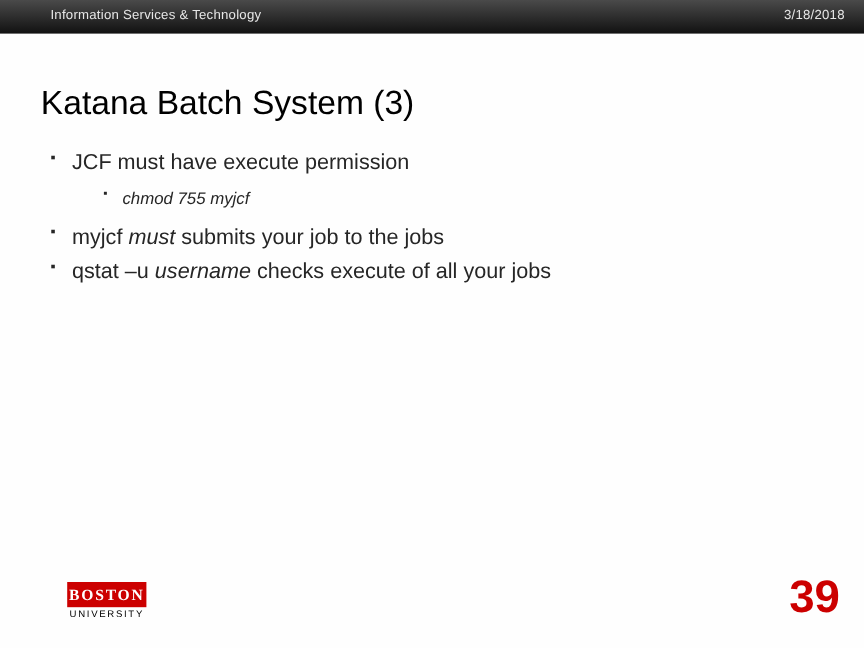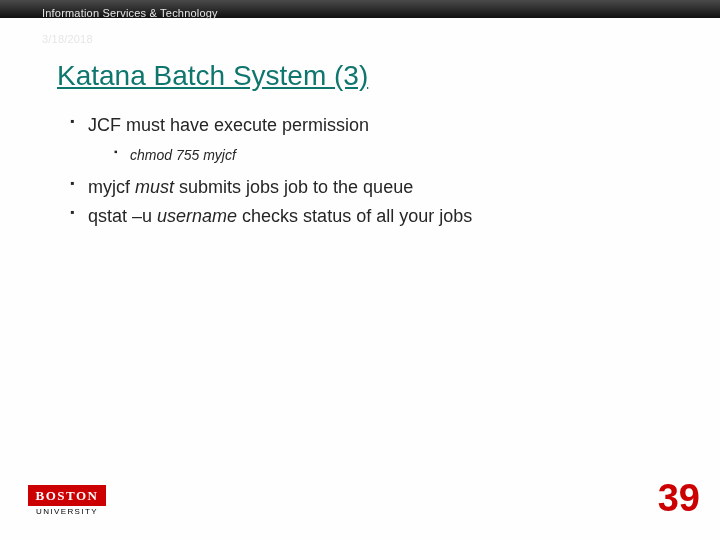--- a/index.html
+++ b/index.html
@@ -1,40 +1,38 @@
 <!DOCTYPE html>
 <html><head>
 <meta charset="utf-8">
 <style>
   * { margin: 0; padding: 0; box-sizing: border-box; }
   html, body { width: 720px; height: 540px; font-family: Arial, Helvetica, sans-serif; background: #fff; }
   .page { position: relative; width: 720px; height: 540px; background: #fefefe; }
   .topbar {
     position: relative;
-    height: 18px;
+    height: 28px;
     background: linear-gradient(#4a4a4a, #111);
     color: #e6e6e6;
     font-size: 11px;
     line-height: 26px;
     padding: 0 16px 0 42px;
     display: flex;
     justify-content: space-between;
     letter-spacing: 0.2px;
-    flex-direction: column;
   }
   .title {
     font-size: 28px;
-    color: #0f766e;
-    padding: 42px 57px 20px;
+    color: #000000;
+    padding: 42px 34px 20px;
     font-weight: 400;
-    text-decoration: underline;
   }
   ul.lvl1 {
     list-style: none;
-    padding: 0 42px 0 88px;
+    padding: 0 42px 0 60px;
   }
   ul.lvl1 > li {
     position: relative;
     font-size: 18px;
     color: #262626;
     line-height: 1.45;
     margin-bottom: 2px;
   }
   ul.lvl1 > li::before {
     content: "▪";
@@ -65,23 +63,23 @@
   }
   .italic { font-style: italic; }
   .footer {
     position: absolute;
     bottom: 24px;
     left: 0; right: 0;
     height: 50px;
   }
   .logo {
     position: absolute;
-    left: 28px;
+    left: 56px;
     bottom: 0;
-    width: 78px;
+    width: 66px;
   }
   .logo-top {
     background: #c00;
     color: #fff;
     font-family: Georgia, 'Times New Roman', serif;
     font-size: 13px;
     letter-spacing: 1.5px;
     text-align: center;
     padding: 3px 0 2px;
     font-weight: 600;
@@ -119,24 +117,24 @@
   <ul class="lvl1">
     <li>
       <span>JCF must have execute permission</span>
       <ul class="lvl2">
         <li>
           <span>chmod 755 myjcf</span>
         </li>
       </ul>
     </li>
     <li>
-      <span>myjcf </span><span class="italic">must</span><span> submits jobs job to the queue</span>
+      <span>myjcf </span><span class="italic">must</span><span> submits your job to the jobs</span>
     </li>
     <li>
-      <span>qstat –u </span><span class="italic">username</span><span> checks status of all your jobs</span>
+      <span>qstat –u </span><span class="italic">username</span><span> checks execute of all your jobs</span>
     </li>
   </ul>
 
   <div class="footer">
     <div class="logo">
       <div class="logo-top">BOSTON</div>
       <div class="logo-bottom">UNIVERSITY</div>
     </div>
     <div class="pagenum">39</div>
   </div>

